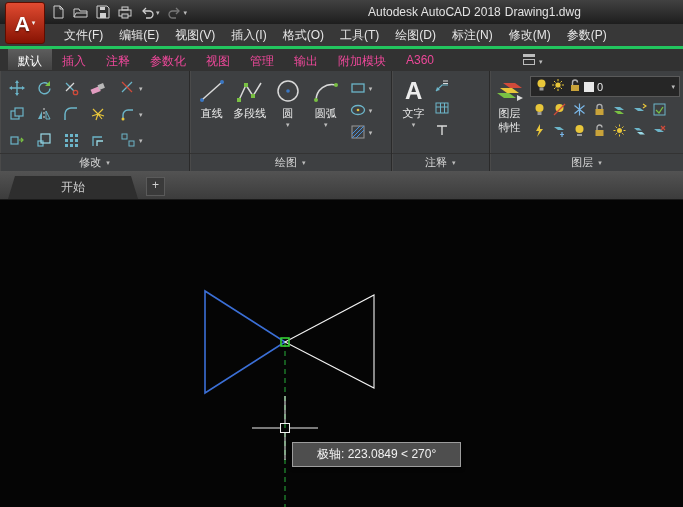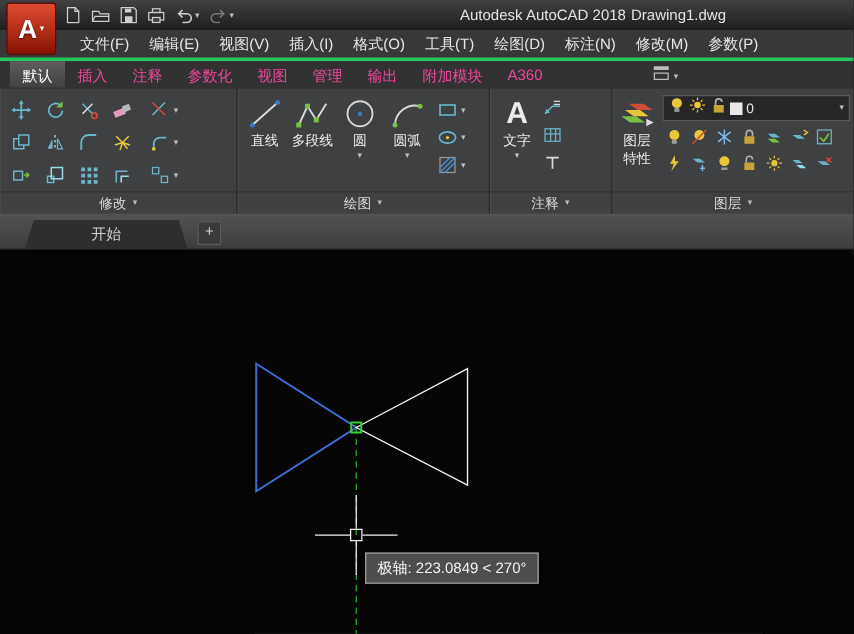--- a/index.html
+++ b/index.html
@@ -45,31 +45,31 @@
   .laycol{display:flex;flex-direction:column;gap:3px;padding:3px 0 0 4px;}
   .laycombo{width:140px;height:19px;background:#262626;border:1px solid #5a5a5a;display:flex;align-items:center;gap:3px;padding:0 4px;cursor:pointer;}
   .laycombo .sw{width:10px;height:10px;background:#e8e8e8;}
   .laycombo .lname{font-size:11px;color:#e8e8e8;}
   .laycombo .caret{margin-left:auto;}
   .layrow{display:flex;gap:2px;}
   .biglabel2{font-size:11px;color:#ececec;line-height:12px;text-align:center;}
   .text-a{font-size:24px;font-weight:bold;color:#ececec;line-height:1;}
 
   
-  .doctabs{height:28px;background:linear-gradient(#535353,#3c3c3c);display:flex;align-items:flex-end;padding-left:20px;border-bottom:1px solid #1a1a1a;}
+  .doctabs{height:28px;background:linear-gradient(#535353,#3c3c3c);display:flex;align-items:flex-end;padding-left:8px;border-bottom:1px solid #1a1a1a;}
   .dtab{height:23px;display:flex;align-items:center;justify-content:center;gap:8px;font-size:12px;cursor:pointer;clip-path:polygon(7px 0,calc(100% - 7px) 0,100% 100%,0 100%);}
   .dtab.start{width:130px;background:#2e2e2e;color:#cfcfcf;}
   .dtab.active{width:126px;background:linear-gradient(#6b6b6b,#464646);color:#fff;}
   .dtab .closex{color:#c4c4c4;font-size:12px;line-height:1;cursor:pointer;}
   .newtab{width:17px;height:17px;margin:0 0 3px 8px;background:#3a3a3a;border:1px solid #5a5a5a;color:#d0d0d0;font-size:12px;line-height:15px;text-align:center;cursor:pointer;}
 
   
   .canvas{position:relative;width:683px;height:311px;background:#050505;cursor:none;}
   .canvas svg{position:absolute;left:0;top:0;}
-  .tooltip{position:absolute;left:292px;top:242px;background:#4e4e4e;border:1px solid #9d9d9d;color:#f2f2f2;font-size:12px;padding:3px 9px;white-space:nowrap;box-shadow:1px 2px 3px rgba(0,0,0,.6);}
+  .tooltip{position:absolute;left:292px;top:242px;background:#4e4e4e;border:1px solid #9d9d9d;color:#f2f2f2;font-size:12px;padding:3px 24px;white-space:nowrap;box-shadow:1px 2px 3px rgba(0,0,0,.6);}
 </style>
 </head>
 <body>
 
 <div class="app">
 
   <div class="titlebar">
     <div class="logo">
       <span class="logo-a">A</span>
       <span class="logo-caret">▾</span>

